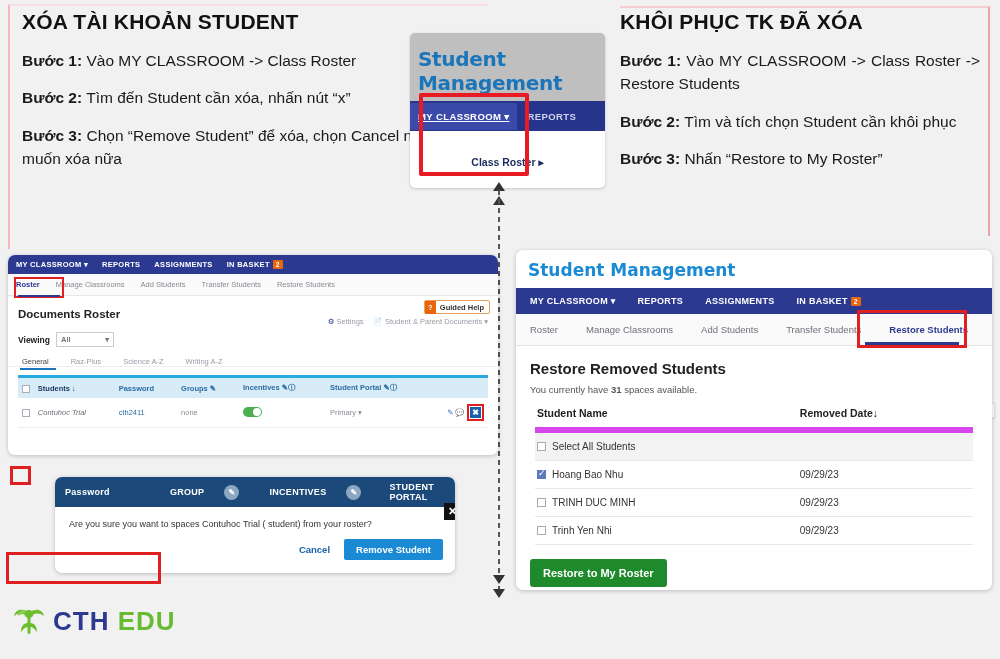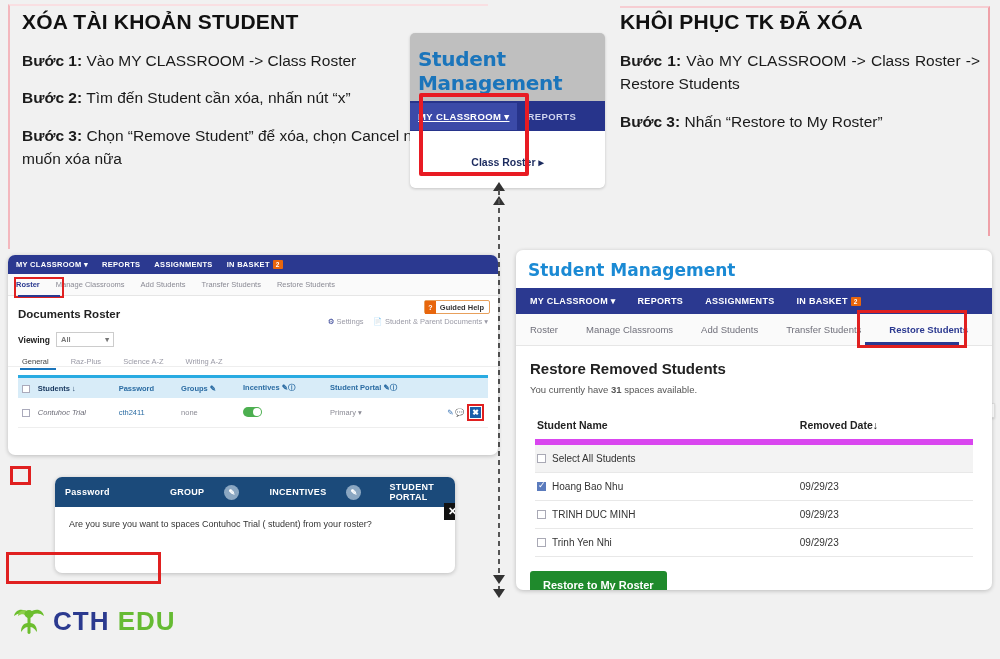--- a/index.html
+++ b/index.html
@@ -164,21 +164,21 @@
     padding:10px 0 8px 12px; font-family:"DejaVu Sans", sans-serif; }
   #restore-shot .appnav { height:26px; font-size:9px; gap:22px; padding:0 14px; }
   #restore-shot .subtabs { height:32px; font-size:9.5px; gap:28px;
     padding:0 14px; color:#6f6f7a; }
   .restorebox { position:absolute; right:25px; top:60px; width:110px;
     height:38px; border:3px solid #e02020; }
   .restoreu { position:absolute; right:33px; top:92px; width:94px; height:3px;
     background:#2b3990; }
   .rh2 { font-size:15px; font-weight:bold; color:#222; padding:14px 0 0 14px; }
   .rsub { font-size:9.5px; color:#555; padding:7px 0 0 14px; }
-  table.restore { width:92%; margin:20px auto 0; border-collapse:collapse; }
+  table.restore { width:92%; margin:8px auto 0; border-collapse:collapse; }
   table.restore th { text-align:left; font-size:10.5px; color:#222;
     font-weight:bold; padding:4px 2px 8px; }
   table.restore td { font-size:10px; color:#333; padding:8px 2px;
     border-bottom:1px solid #e8e8e8; }
   table.restore tr.selall td { background:#f3f3f3; border-top:6px solid #d946ef; }
   .cb2 { width:9px; height:9px; border:1px solid #a9a9b5; background:#fff;
     display:inline-block; vertical-align:-1px; margin-right:6px; }
   .cb2.checked { background:#5b7bbd; border-color:#5b7bbd; position:relative; }
   .cb2.checked:after { content:"\2713"; position:absolute; left:0px; top:-3px;
     color:#fff; font-size:9px; }
@@ -212,20 +212,23 @@
   </p>
   <p class="step">
     <b>Bước 3:</b><span> Chọn “Remove Student” để xóa, chọn Cancel nếu không muốn xóa nữa</span>
   </p>
 </div>
 
 <div class="col-right">
   <h1 class="title">KHÔI PHỤC TK ĐÃ XÓA</h1>
   <p class="step just">
     <b>Bước 1:</b><span> Vào MY CLASSROOM -&gt; Class Roster -&gt; Restore Students</span>
+  </p>
+  <p class="step">
+    <b>Bước 2:</b><span> Tìm và tích chọn Student cần khôi phục</span>
   </p>
   <p class="step">
     <b>Bước 3:</b><span> Nhấn “Restore to My Roster”</span>
   </p>
 </div>
 
 <div class="menu-shot">
   <div class="sm-logo">Student Management</div>
   <div class="navbar">
     <div class="nav-my">MY CLASSROOM ▾</div>
@@ -327,20 +330,24 @@
     <span class="seg" style="margin-left:30px">
       <span>INCENTIVES</span>
       <span class="pencil">✎</span>
     </span>
     <span class="seg" style="margin-left:28px">
       <span>STUDENT PORTAL</span>
       <span class="pencil">✎</span>
     </span>
   </div>
   <div class="modal-body">Are you sure you want to spaces Contuhoc Trial ( student) from your roster?</div>
+  <div class="modal-actions">
+    <span class="btn-cancel">Cancel</span>
+    <span class="btn-remove">Remove Student</span>
+  </div>
   <div class="modal-x">✕</div>
 </div>
 
 <div class="shot" id="restore-shot">
   <div class="sm-title">Student Management</div>
   <div class="appnav">
     <span>MY CLASSROOM ▾</span>
     <span>REPORTS</span>
     <span>ASSIGNMENTS</span>
     <span>

